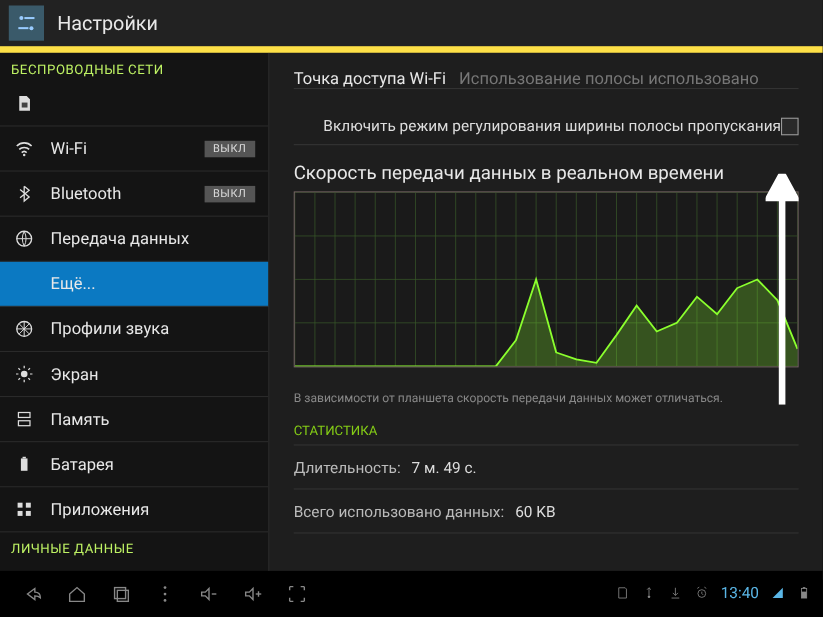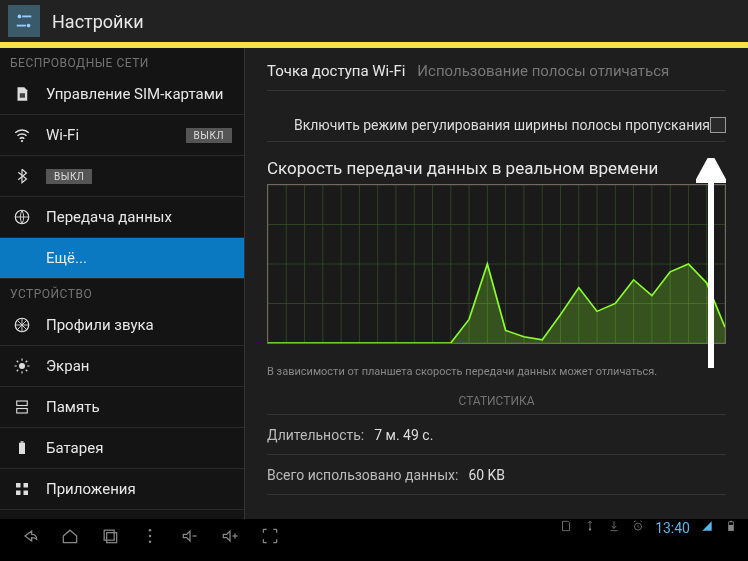--- a/index.html
+++ b/index.html
@@ -4,45 +4,45 @@
 <style>
   * { margin:0; padding:0; box-sizing:border-box; font-family:Roboto,Arial,sans-serif; }
   body { width:748px; height:561px; background:#000; overflow:hidden; position:relative; }
   .screen { width:748px; height:527px; background:#1a1a1a; display:flex; flex-direction:column; }
   .titlebar { height:48px; background:#222; display:flex; align-items:center; padding:0 8px; border-bottom:6px solid #fde047; }
   .titlebar .icon-app { width:32px; height:32px; margin-right:12px; background:#3a5a6a; display:flex; align-items:center; justify-content:center; }
   .titlebar .icon-app svg { width:22px; height:22px; }
   .titlebar .title { color:#e8e8e8; font-size:18px; }
   .body { flex:1; display:flex; overflow:hidden; }
   .sidebar { width:245px; background:#141414; overflow-y:auto; border-right:1px solid #333; }
-  .section-header { color:#737373; font-size:12px; padding:8px 10px 4px; letter-spacing:0.5px; }
+  .section-header { color:#bef264; font-size:12px; padding:8px 10px 4px; letter-spacing:0.5px; }
   .side-item { display:flex; align-items:center; padding:10px 12px; border-bottom:1px solid #2a2a2a; cursor:pointer; }
   .side-item.selected { background:#0b79c2; }
   .side-item .si-icon { width:20px; height:20px; margin-right:14px; display:flex; align-items:center; justify-content:center; }
   .side-item .si-icon svg { width:18px; height:18px; }
   .side-item .si-label { color:#e8e8e8; font-size:15px; flex:1; }
   .badge { background:#555; color:#ddd; font-size:10px; padding:2px 8px; letter-spacing:0.5px; }
   .content { flex:1; padding:14px 22px; color:#ccc; overflow-y:auto; background:#1e1e1e; position:relative; }
-  .tabs { display:flex; gap:12px; border-bottom:1px solid #333; padding-bottom:10px; margin-bottom:18px; }
+  .tabs { display:flex; gap:12px; border-bottom:1px solid #333; margin-bottom:18px; }
   .tab { font-size:15px; color:#777; cursor:pointer; }
   .tab.active { color:#e8e8e8; }
   .row { display:flex; align-items:center; justify-content:flex-end; padding:8px 0; border-bottom:1px solid #333; }
   .row .lbl { color:#ddd; font-size:14px; }
   .checkbox { width:16px; height:16px; border:1px solid #999; background:#2a2a2a; }
   .chart-title { color:#e8e8e8; font-size:17px; margin:16px 0 6px; text-align:left; }
   .chart-box { border:1px solid #766; background:#1a1a1a; position:relative; height:160px; margin-bottom:6px; }
   .chart-box svg { width:100%; height:100%; display:block; }
   .chart-note { color:#888; font-size:11px; margin-bottom:10px;margin-top:21px; }
-  .stat-header { color:#737373; font-size:12px; padding:6px 0; border-bottom:1px solid #333;text-align:center; }
+  .stat-header { color:#84cc16; font-size:12px; padding:6px 0; border-bottom:1px solid #333; }
   .stat-row { padding:10px 0; border-bottom:1px solid #333; }
   .stat-row .sl { color:#bbb; font-size:14px; display:inline; }
   .stat-row .sv { color:#ddd; font-size:14px; display:inline; margin-left:6px; }
   .arrow-annot { position:absolute; right:22px; top:110px; width:30px; height:210px; pointer-events:none; }
   .arrow-annot svg { width:100%; height:100%; }
-  .navbar { position:absolute; left:0; bottom:0; width:748px; height:42px; background:#000; display:flex; align-items:flex-start; padding:0 10px; }
+  .navbar { position:absolute; left:0; bottom:0; width:748px; height:42px; background:#000; display:flex; align-items:center; padding:0 10px; }
   .navbtn { width:40px; height:34px; display:flex; align-items:center; justify-content:center; cursor:pointer; }
   .navbtn svg { width:20px; height:20px; }
   .navspacer { flex:1; }
   .status-icons { display:flex; align-items:center; gap:10px; color:#888; font-size:12px; }
   .status-icons .clock { color:#5ab6e6; font-size:14px; }
   .status-icons svg { width:14px; height:14px; }
 </style>
 </head>
 <body>
 
@@ -61,54 +61,53 @@
   <div class="body">
     <div class="sidebar" id="sidebar">
         <div class="section-header">БЕСПРОВОДНЫЕ СЕТИ</div>
         <div class="side-item">
           <div class="si-icon">
             <svg viewBox="0 0 24 24">
               <path d="M6 3 L15 3 L19 7 L19 21 L6 21 Z" fill="#ddd"></path>
               <rect x="9" y="11" width="7" height="6" fill="#444"></rect>
             </svg>
           </div>
-          <div class="si-label">Управление SIM-картами</div>
         </div>
         <div class="side-item">
           <div class="si-icon">
             <svg viewBox="0 0 24 24">
               <path d="M3 9 C8 4 16 4 21 9 M6 13 C9 10 15 10 18 13 M9 17 C11 15 13 15 15 17" stroke="#ddd" stroke-width="2" fill="none"></path>
               <circle cx="12" cy="20" r="1.5" fill="#ddd"></circle>
             </svg>
           </div>
           <div class="si-label">Wi-Fi</div>
           <div class="badge">ВЫКЛ</div>
         </div>
         <div class="side-item">
           <div class="si-icon">
             <svg viewBox="0 0 24 24">
               <path d="M12 3 L12 21 L18 16 L7 7 M12 3 L18 8 L7 17" stroke="#ddd" stroke-width="1.6" fill="none"></path>
             </svg>
           </div>
+          <div class="si-label">Bluetooth</div>
           <div class="badge">ВЫКЛ</div>
         </div>
         <div class="side-item">
           <div class="si-icon">
             <svg viewBox="0 0 24 24">
               <circle cx="12" cy="12" r="9" fill="none" stroke="#ddd" stroke-width="1.6"></circle>
               <path d="M12 3 A20 20 0 0 1 12 21 M12 3 A20 20 0 0 0 12 21 M3 12 L21 12" stroke="#ddd" stroke-width="1.2" fill="none"></path>
             </svg>
           </div>
           <div class="si-label">Передача данных</div>
         </div>
         <div class="side-item selected">
           <div class="si-icon"></div>
           <div class="si-label">Ещё...</div>
         </div>
-        <div class="section-header">УСТРОЙСТВО</div>
         <div class="side-item">
           <div class="si-icon">
             <svg viewBox="0 0 24 24">
               <circle cx="12" cy="12" r="9" fill="none" stroke="#ddd" stroke-width="1.6"></circle>
               <path d="M12 3 L12 21 M3 12 L21 12 M6 6 L18 18 M18 6 L6 18" stroke="#ddd" stroke-width="1.2"></path>
             </svg>
           </div>
           <div class="si-label">Профили звука</div>
         </div>
         <div class="side-item">
@@ -147,21 +146,21 @@
               <rect x="14" y="14" width="6" height="6" fill="#ddd"></rect>
             </svg>
           </div>
           <div class="si-label">Приложения</div>
         </div>
         <div class="section-header">ЛИЧНЫЕ ДАННЫЕ</div>
       </div>
     <div class="content">
       <div class="tabs" id="tabs">
           <div class="tab active">Точка доступа Wi-Fi</div>
-          <div class="tab">Использование полосы отличаться</div>
+          <div class="tab">Использование полосы использовано</div>
         </div>
       <div class="row">
         <div class="lbl">Включить режим регулирования ширины полосы пропускания</div>
         <div class="checkbox"></div>
       </div>
       <div class="chart-title">Скорость передачи данных в реальном времени</div>
       <div class="chart-box">
         <svg viewBox="0 0 400 160" preserveAspectRatio="none" id="chartsvg">
             <line x1="0" y1="0" x2="0" y2="160" stroke="#3a5a2a" stroke-width="0.6"></line>
             <line x1="16" y1="0" x2="16" y2="160" stroke="#3a5a2a" stroke-width="0.6"></line>

